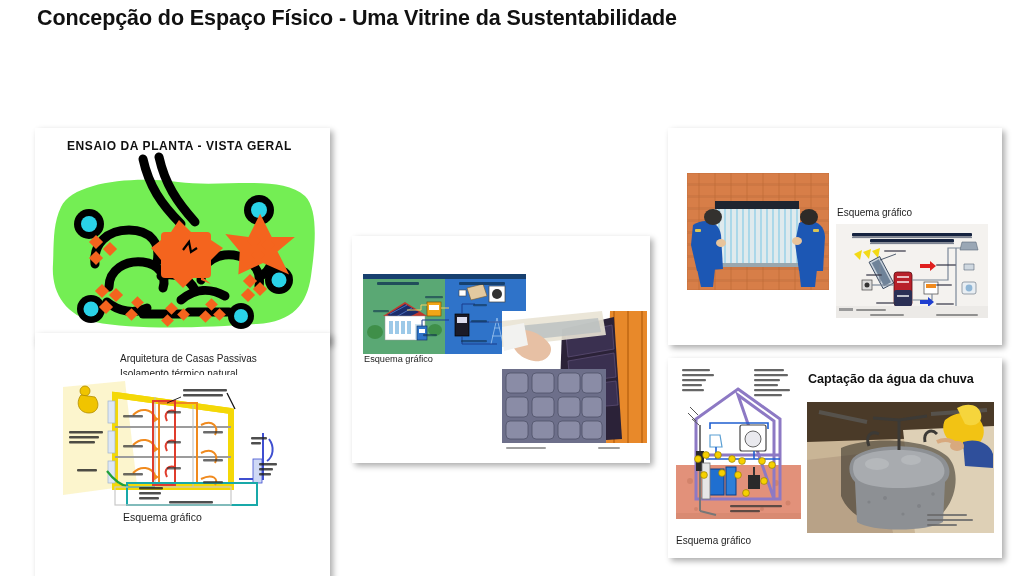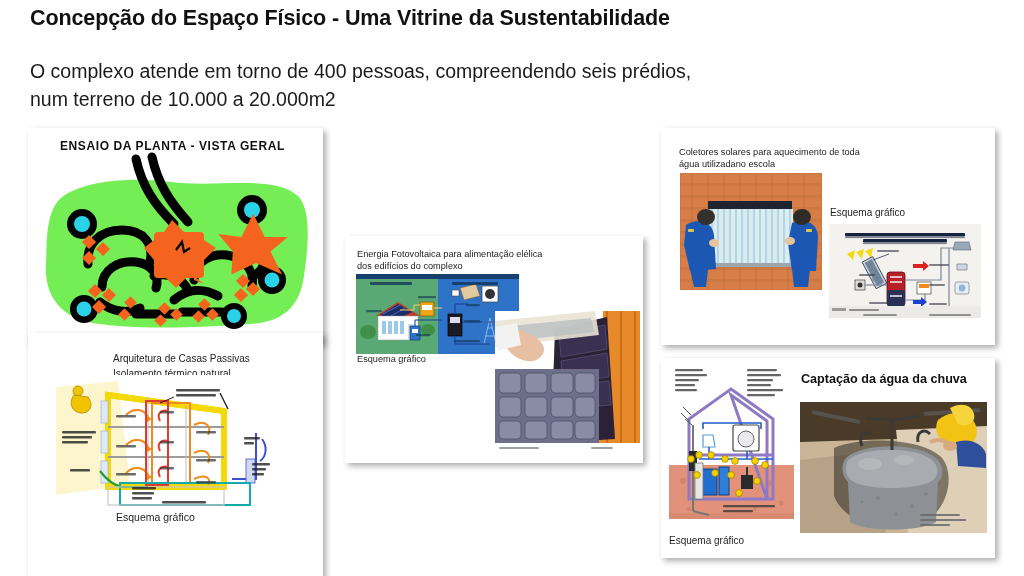--- a/index.html
+++ b/index.html
@@ -4,21 +4,21 @@
 <style>
   html,body{margin:0;padding:0;}
   body{
     width:1024px;height:576px;
     background:#ffffff;
     font-family:"Liberation Sans", sans-serif;
     color:#1a1a1a;
     overflow:hidden;
     position:relative;
   }
-  .slide{position:absolute;inset:0;}
+  .slide{position:absolute;inset:0;margin-left:7px;}
 
   
   .title{
     position:absolute;left:30px;top:6px;
     font-size:21.5px;font-weight:bold;letter-spacing:-0.1px;
     color:#111;white-space:nowrap;
   }
   .subtitle{
     position:absolute;left:30px;top:58px;
     font-size:19.5px;line-height:1.42;color:#1b1b1b;
@@ -74,22 +74,20 @@
   #card-rain .esq{left:8px;top:177px;font-size:10px;}
   .rain-diagram{position:absolute;left:8px;top:5px;width:125px;height:167px;}
   .rain-photo{position:absolute;left:139px;top:44px;width:187px;height:131px;}
 </style>
 </head>
 <body style="background: rgb(255, 255, 255);">
 
 <div class="slide">
 
   <div class="title">Concepção do Espaço Físico - Uma Vitrine da Sustentabilidade</div>
-  <div class="subtitle">O complexo atende em torno de 400 pessoas, compreendendo seis prédios,
-num terreno de 10.000 a 20.000m2</div>
 
   <div class="card" id="card-plant">
     <div class="plant-title">ENSAIO DA PLANTA  -  VISTA GERAL</div>
     <svg class="plant-svg" width="280" height="185" viewBox="0 0 280 185">
 
       <path d="M18,55 C30,30 90,24 135,30 C180,36 238,22 262,44
                C276,58 272,96 268,124 C264,152 250,170 214,172
                C160,176 90,178 52,170 C22,163 8,140 10,112
                C11,88 10,72 18,55 Z" fill="#74ee54"></path>
 
@@ -153,22 +151,20 @@
         <rect x="220" y="88" width="10" height="10" transform="rotate(45 225 93)"></rect>
         <rect x="210" y="98" width="10" height="10" transform="rotate(45 215 103)"></rect>
         <rect x="202" y="124" width="10" height="10" transform="rotate(45 207 129)"></rect>
         <rect x="212" y="132" width="10" height="10" transform="rotate(45 217 137)"></rect>
         <rect x="200" y="138" width="10" height="10" transform="rotate(45 205 143)"></rect>
       </g>
     </svg>
   </div>
 
   <div class="card" id="card-pv">
-    <div class="cap">Energia Fotovoltaica para alimentação elélica
-dos edifícios do complexo</div>
     <svg class="pv-diagram" viewBox="0 0 163 80">
       <rect x="0" y="0" width="82" height="80" fill="#5aa874"></rect>
       <rect x="82" y="0" width="81" height="80" fill="#2f73c9"></rect>
       <rect x="0" y="0" width="163" height="5" fill="#17406f"></rect>
 
       <polygon points="20,42 42,28 64,42" fill="#c2372c"></polygon>
       <polygon points="24,41 42,30 56,38 38,47" fill="#1b2d6b"></polygon>
       <g stroke="#5f88d8" stroke-width="0.7">
         <line x1="27" y1="40" x2="44" y2="31"></line>
           <line x1="33" y1="43" x2="49" y2="34"></line>
@@ -270,22 +266,20 @@
 
       <rect x="0" y="132" width="145" height="12" fill="#fff"></rect>
       <g fill="#888" opacity=".8">
         <rect x="4" y="136" width="40" height="2" rx="1"></rect>
         <rect x="96" y="136" width="22" height="2" rx="1"></rect>
       </g>
     </svg>
   </div>
 
   <div class="card" id="card-solar">
-    <div class="cap">Coletores solares para aquecimento de toda
-água utilizadano escola</div>
     <svg class="solar-photo" viewBox="0 0 142 117">
       <rect width="142" height="117" fill="#e08a55"></rect>
 
       <g fill="#d77e48" stroke="#c06f3c" stroke-width="0.8">
         <g>
           <rect x="0" y="0" width="142" height="11"></rect>
             <rect x="0" y="12" width="142" height="11"></rect>
           <rect x="0" y="24" width="142" height="11"></rect>
             <rect x="0" y="36" width="142" height="11"></rect>
           <rect x="0" y="48" width="142" height="11"></rect>

